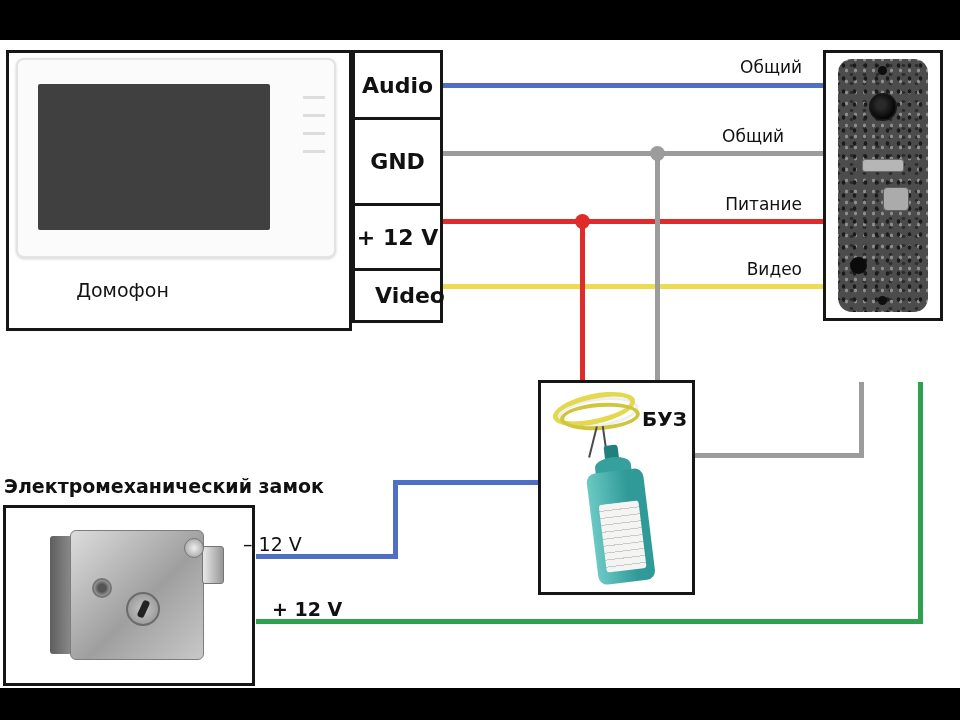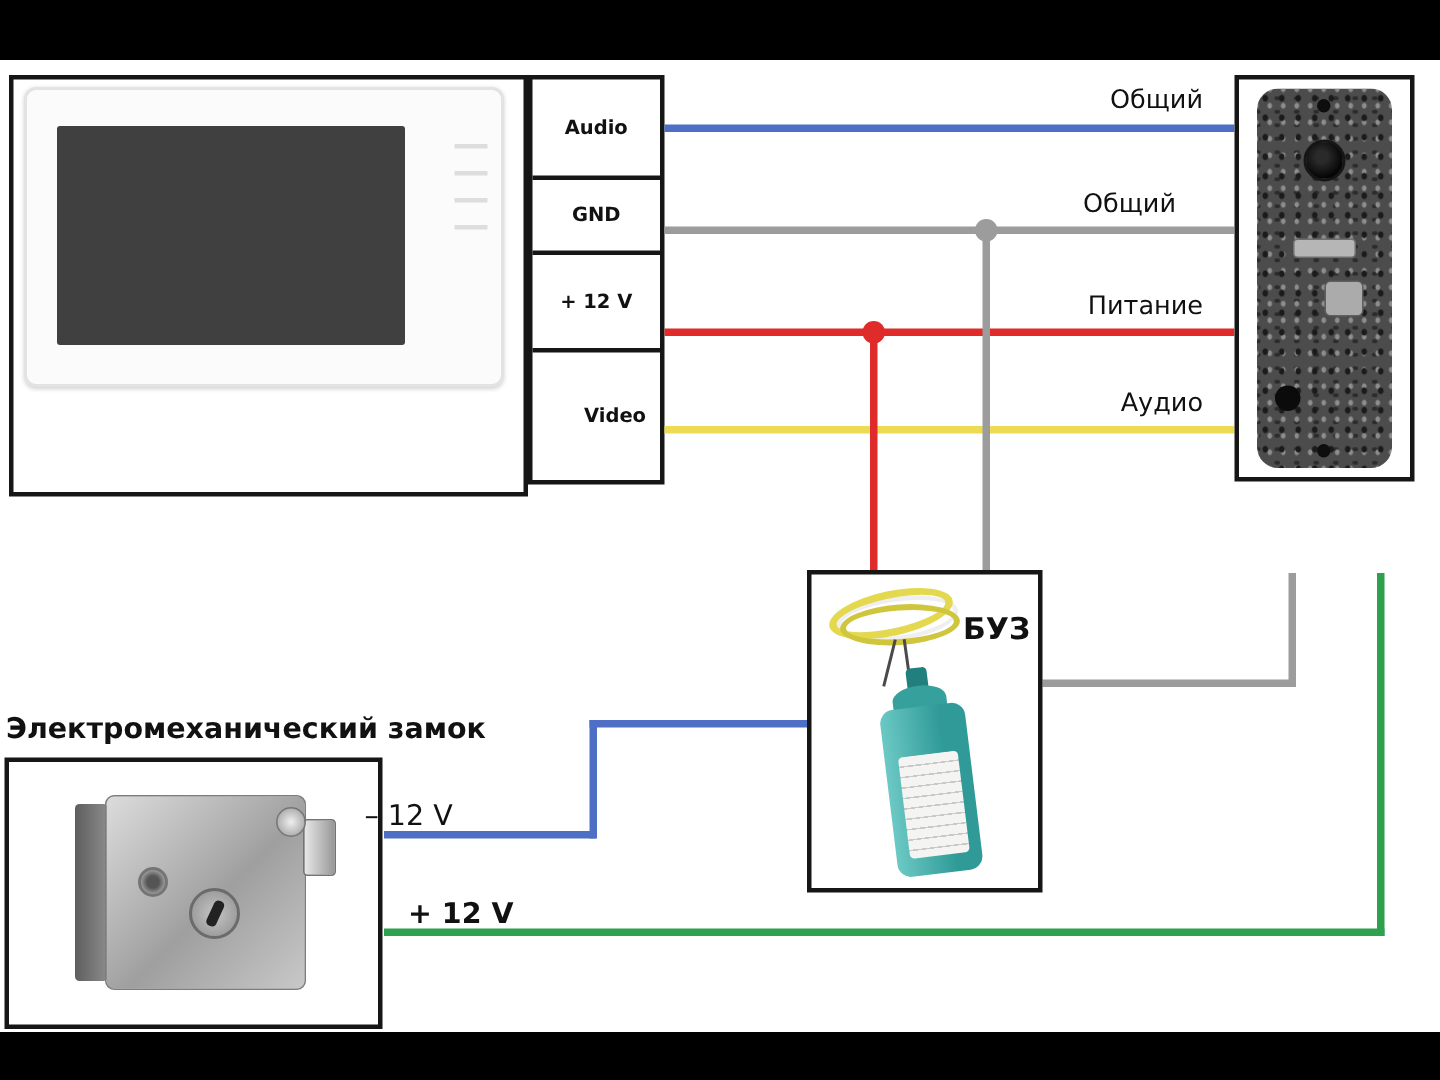--- a/index.html
+++ b/index.html
@@ -43,25 +43,25 @@
   #monitor-label { left: 30px; top: 279px; width: 185px; text-align: center; font-size: 19px; }
 
   
   #terminal {
     left: 352px; top: 50px; width: 91px; height: 273px;
     border: 3px solid #161616; background: #fff;
     display: flex; flex-direction: column;
   }
   .tcell {
     display: flex; align-items: center; justify-content: center;
-    font-weight: bold; font-size: 13px;
+    font-weight: bold; font-size: 22px;
     border-bottom: 3px solid #161616;
   }
   .tcell:last-child { border-bottom: none; }
-  #tcell-audio { height: 67px; } #tcell-gnd { height: 50px; }
+  #tcell-audio { height: 67px; } #tcell-gnd { height: 86px; }
   #tcell-12v { height: 65px; } #tcell-video { flex: 1; margin-left: 25px; }
 
   
   .wire { position: absolute; z-index: 1; }
   .wire.vert { z-index: 2; }
   #wire-audio { left: 443px; top: 83px; width: 380px; height: 5px; background: var(--wire-audio, #4f6fc7); }
   #wire-gnd   { left: 443px; top: 151px; width: 380px; height: 5px; background: var(--wire-gnd, #9c9c9c); }
   #wire-power { left: 443px; top: 219px; width: 380px; height: 5px; background: var(--wire-power, #e02b2b); }
   #wire-video { left: 443px; top: 284px; width: 380px; height: 5px; background: var(--wire-video, #eddb52); }
 
@@ -169,20 +169,21 @@
   <div class="bar" id="bar-top"></div>
   <div class="bar" id="bar-bottom"></div>
 
   <div class="frame" id="monitor-frame"></div>
   <div class="abs" id="monitor-body"></div>
   <div class="abs" id="monitor-screen"></div>
   <div class="mbtn" id="mbtn1"></div>
   <div class="mbtn" id="mbtn2"></div>
   <div class="mbtn" id="mbtn3"></div>
   <div class="mbtn" id="mbtn4"></div>
+  <div class="lbl" id="monitor-label">Домофон</div>
 
   <div class="abs" id="terminal">
     <div class="tcell" id="tcell-audio">
       <span>Audio</span>
     </div>
     <div class="tcell" id="tcell-gnd">
       <span>GND</span>
     </div>
     <div class="tcell" id="tcell-12v">
       <span>+ 12 V</span>
@@ -206,21 +207,21 @@
 
   <div class="wire" id="wire-m12-h1"></div>
   <div class="wire vert" id="wire-m12-v"></div>
   <div class="wire" id="wire-m12-h2"></div>
   <div class="wire" id="wire-p12-h"></div>
   <div class="wire vert" id="wire-p12-v"></div>
 
   <div class="lbl wlabel" id="lbl-audio">Общий</div>
   <div class="lbl wlabel" id="lbl-common">Общий</div>
   <div class="lbl wlabel" id="lbl-power">Питание</div>
-  <div class="lbl wlabel" id="lbl-video">Аудио</div>
+  <div class="lbl wlabel" id="lbl-video">Видео</div>
   <div class="lbl" id="lbl-m12">– 12 V</div>
   <div class="lbl" id="lbl-p12">+ 12 V</div>
 
   <div class="frame" id="panel-frame">
     <div id="door-panel">
       <div id="panel-screw-top"></div>
       <div id="panel-camera"></div>
       <div id="panel-speaker"></div>
       <div id="panel-button"></div>
       <div id="panel-hole"></div>

